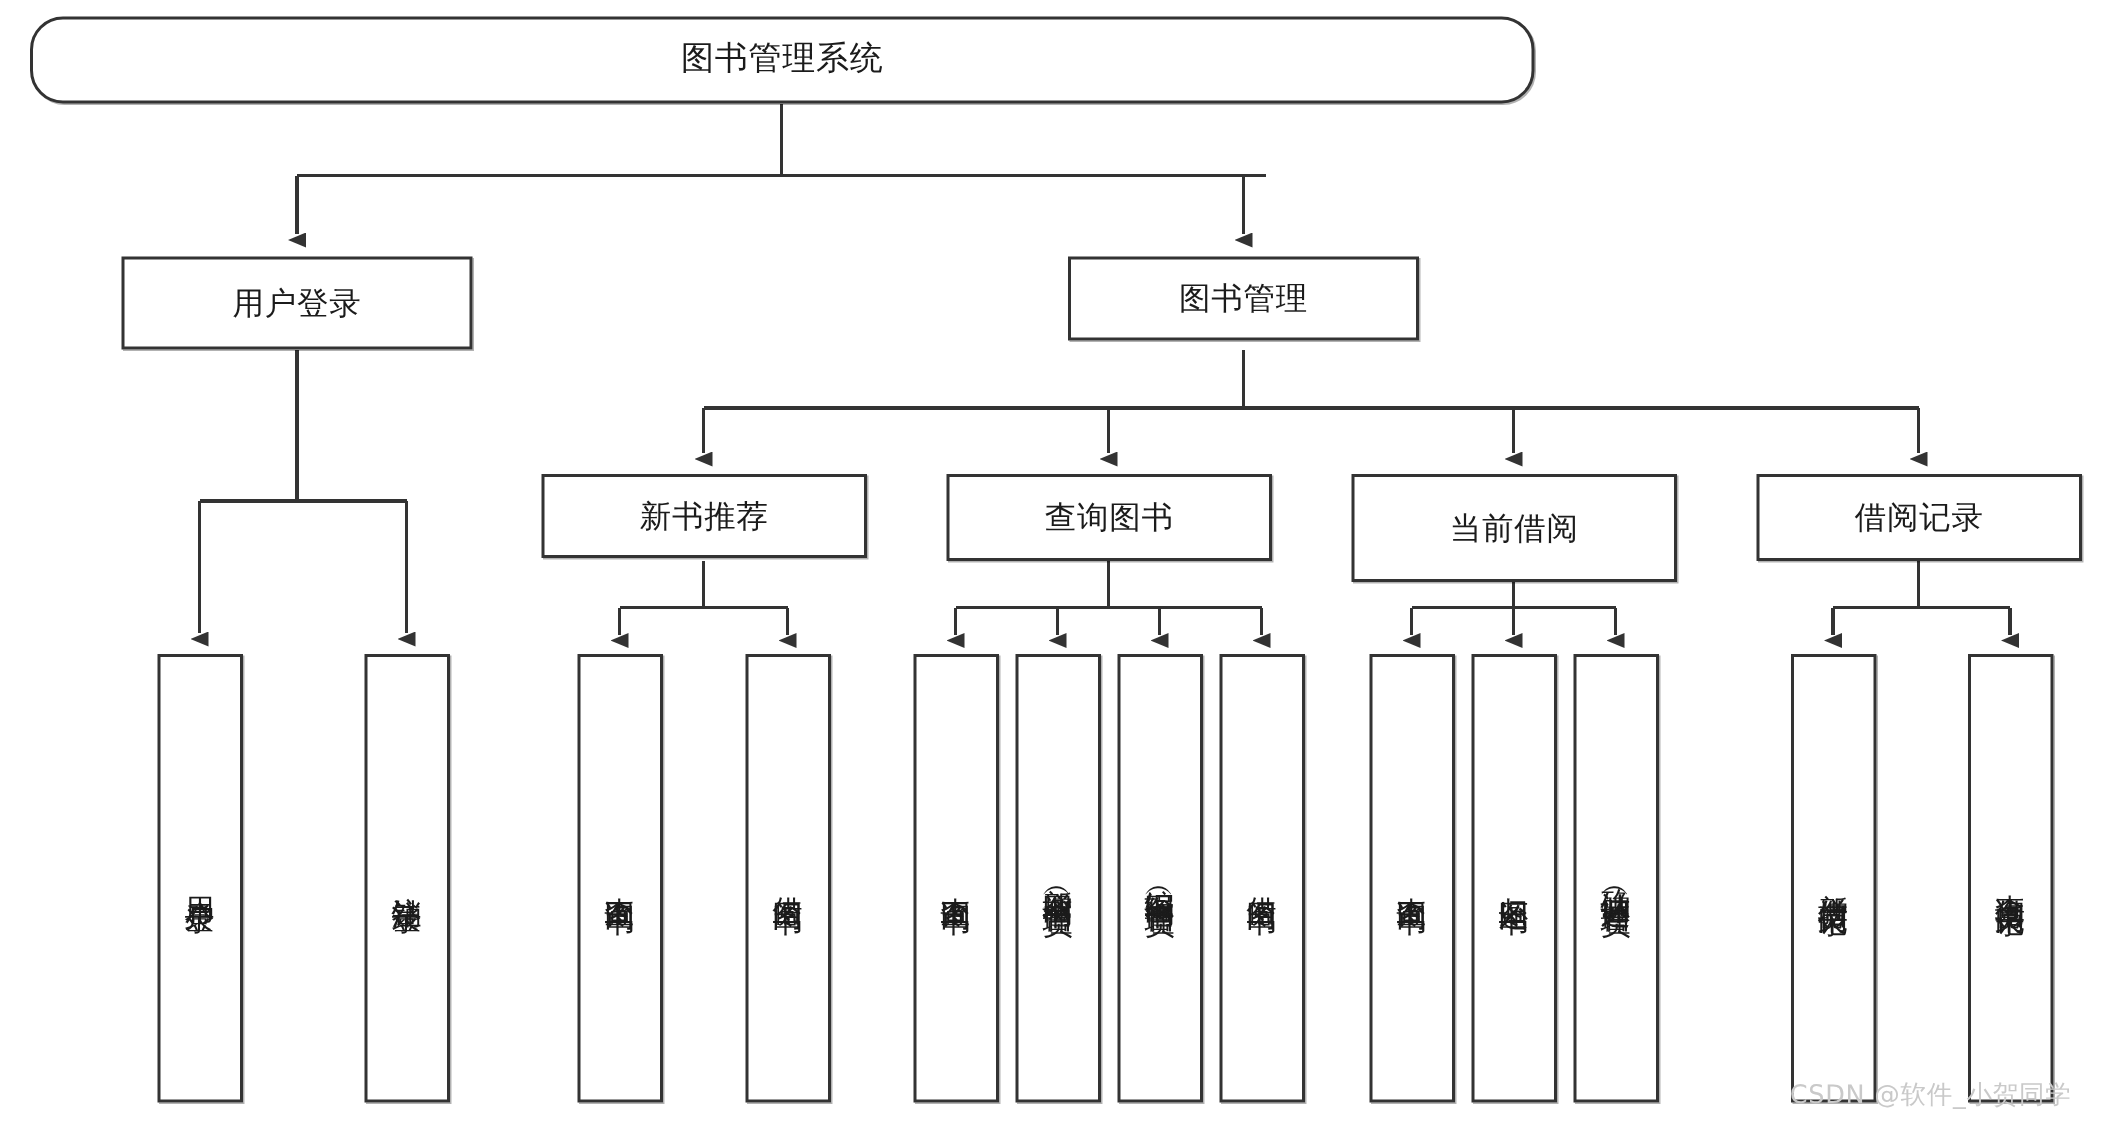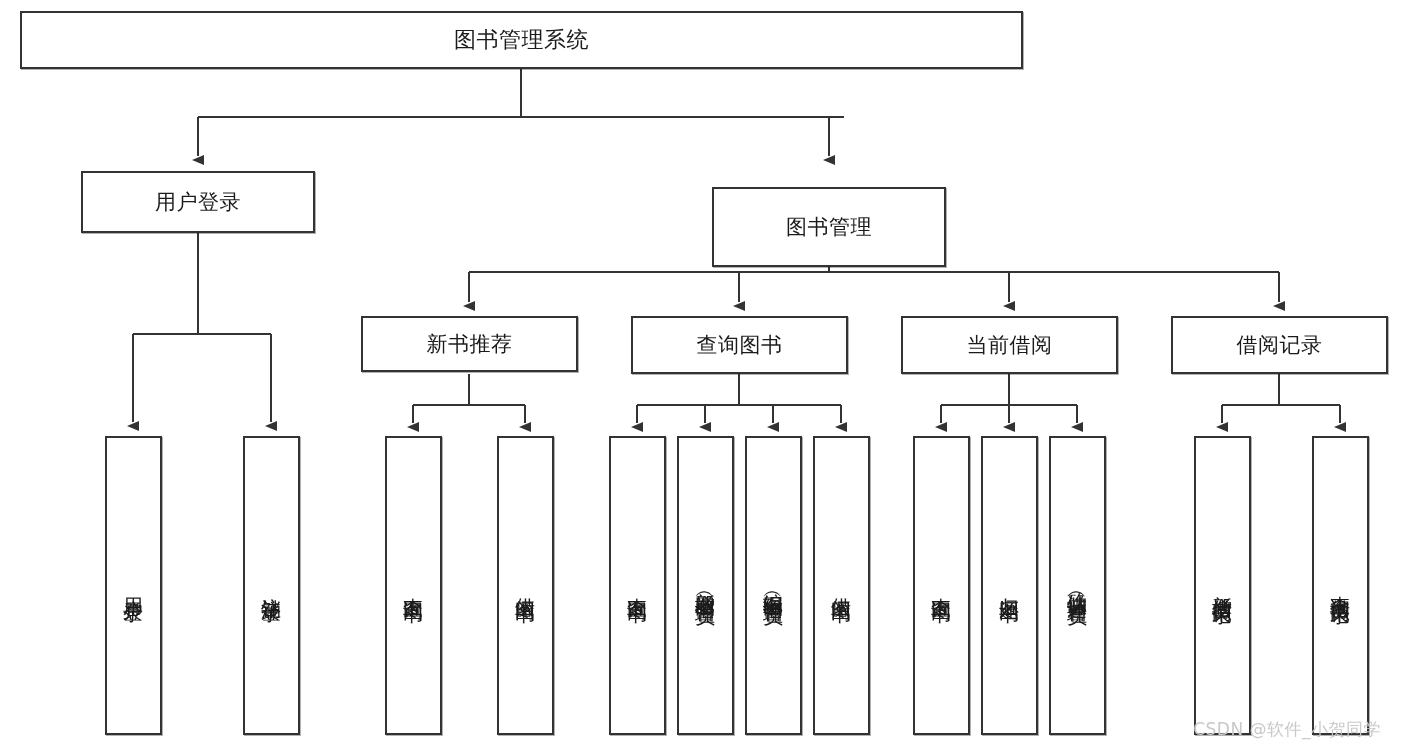--- a/index.html
+++ b/index.html
@@ -112,38 +112,38 @@
       <path d="M1009,405 L1009,423" marker-end="url(#arrow)"></path>
       <path d="M1077,405 L1077,423" marker-end="url(#arrow)"></path>
 
       <path d="M1279,374 L1279,405"></path>
       <path d="M1222,405 L1340,405"></path>
       <path d="M1222,405 L1222,423" marker-end="url(#arrow)"></path>
       <path d="M1340,405 L1340,423" marker-end="url(#arrow)"></path>
     </g>
   </svg>
 
-  <div class="node root" style="left:20px; top:11px; width:1003px; height:58px;">
+  <div class="node root" style="left:20px; top:11px; width:1003px; height:58px;border-radius:22px;">
     <span class="node-label">图书管理系统</span>
   </div>
 
   <div class="node" style="left:81px; top:171px; width:234px; height:62px;">
     <span class="node-label">用户登录</span>
   </div>
-  <div class="node" style="left:712px; top:171px; width:234px; height:80px;margin-top:16px;">
+  <div class="node" style="left:712px; top:171px; width:234px; height:56px;">
     <span class="node-label">图书管理</span>
   </div>
 
   <div class="node" style="left:361px; top:316px; width:217px; height:56px;">
     <span class="node-label">新书推荐</span>
   </div>
   <div class="node" style="left:631px; top:316px; width:217px; height:58px;">
     <span class="node-label">查询图书</span>
   </div>
-  <div class="node" style="left:901px; top:316px; width:217px; height:58px;">
+  <div class="node" style="left:901px; top:316px; width:217px; height:72px;">
     <span class="node-label">当前借阅</span>
   </div>
   <div class="node" style="left:1171px; top:316px; width:217px; height:58px;align-items:center;">
     <span class="node-label">借阅记录</span>
   </div>
 
   <div class="node vertical" style="left:105px; top:436px; width:57px; height:299px;">
     <span class="node-label">用户登录</span>
   </div>
   <div class="node vertical" style="left:243px; top:436px; width:57px; height:299px;">

